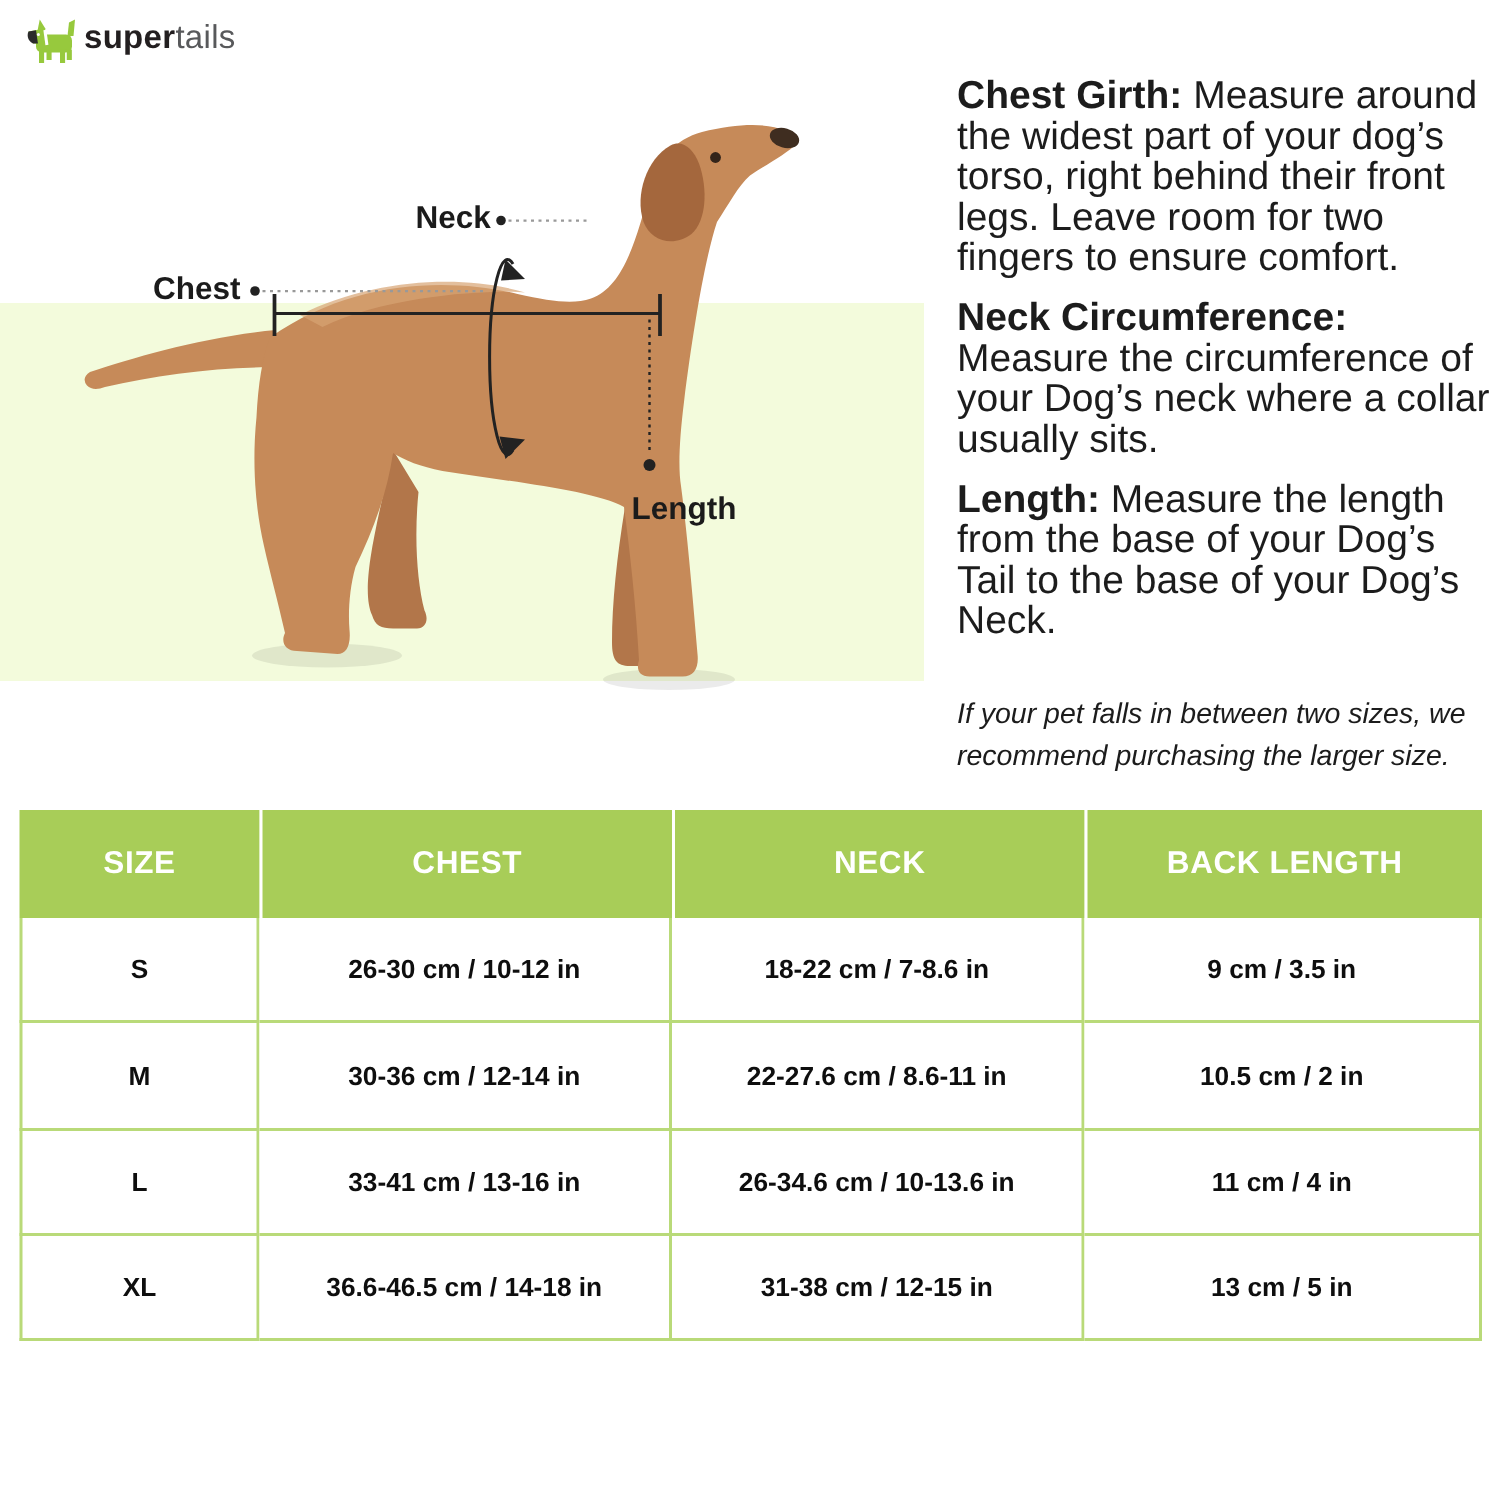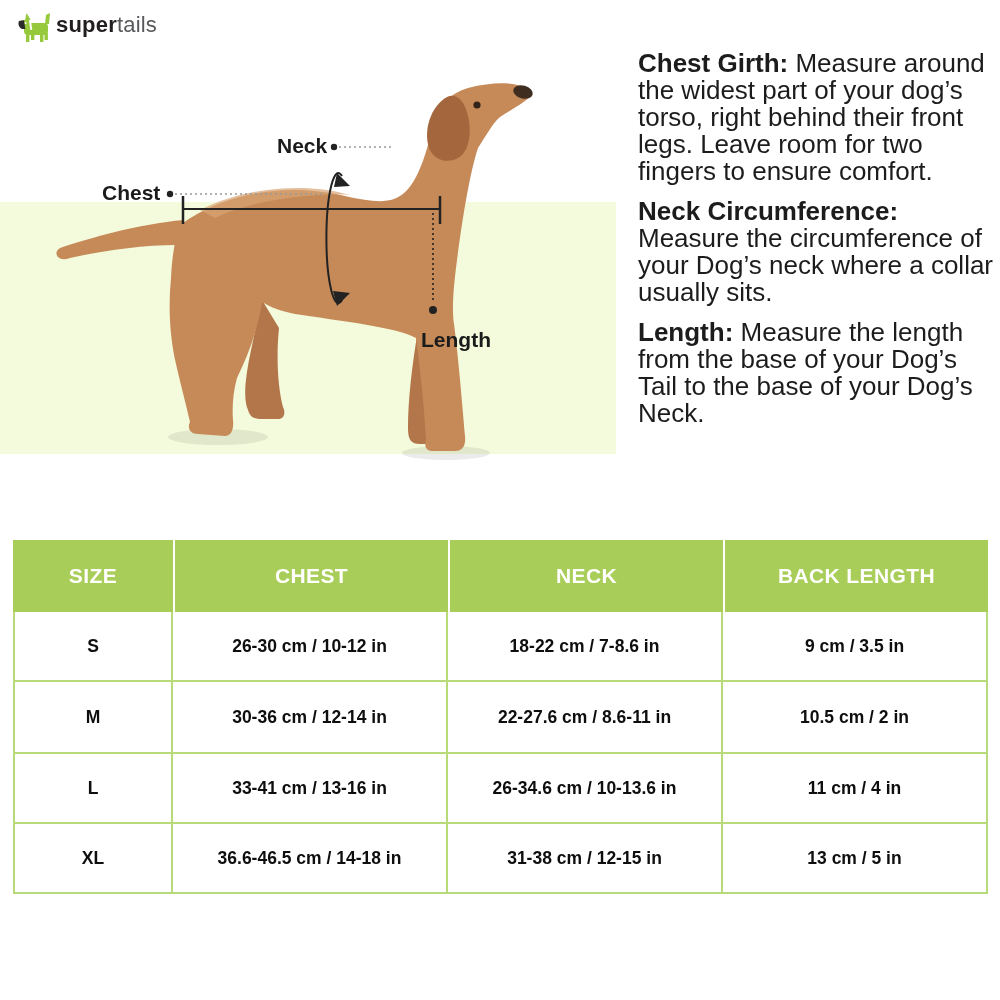--- a/index.html
+++ b/index.html
@@ -143,20 +143,21 @@
   </svg>
 
   <div class="measure-label lbl-neck">Neck</div>
   <div class="measure-label lbl-chest">Chest</div>
   <div class="measure-label lbl-length">Length</div>
 
   <div class="panel">
     <p><b>Chest Girth:</b><span> Measure around the widest part of your dog’s torso, right behind their front legs. Leave room for two fingers to ensure comfort.</span></p>
     <p><b>Neck Circumference:</b><span> Measure the circumference of your Dog’s neck where a collar usually sits.</span></p>
     <p><b>Length:</b><span> Measure the length from the base of your Dog’s Tail to the base of your Dog’s Neck.</span></p>
+    <div class="note">If your pet falls in between two sizes, we recommend purchasing the larger size.</div>
   </div>
 
   <table class="size-table">
     <colgroup>
         <col class="c1">
         <col class="c2">
         <col class="c3">
         <col class="c4">
       </colgroup>
     <thead>

